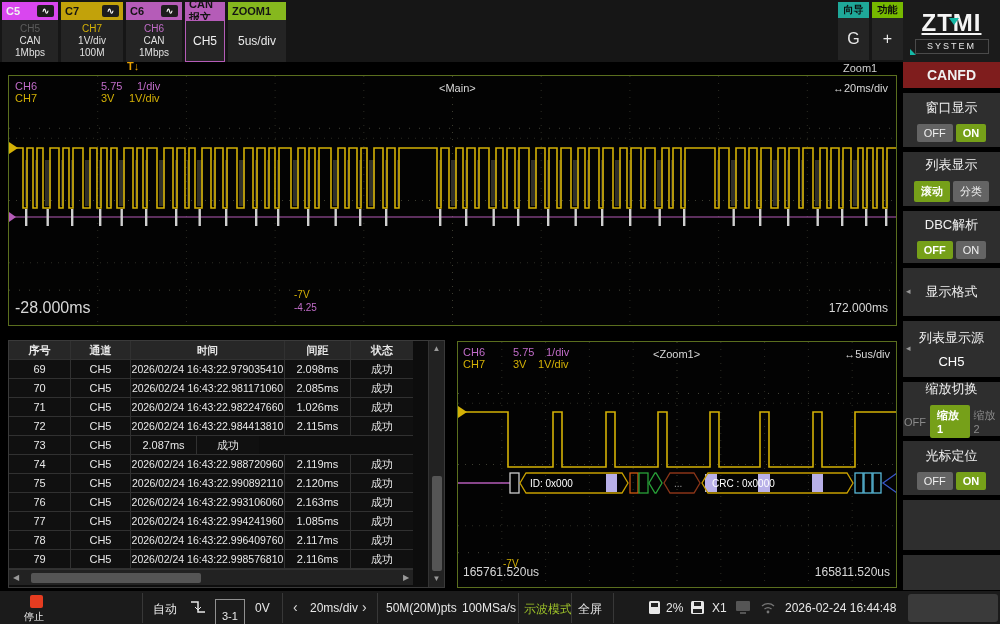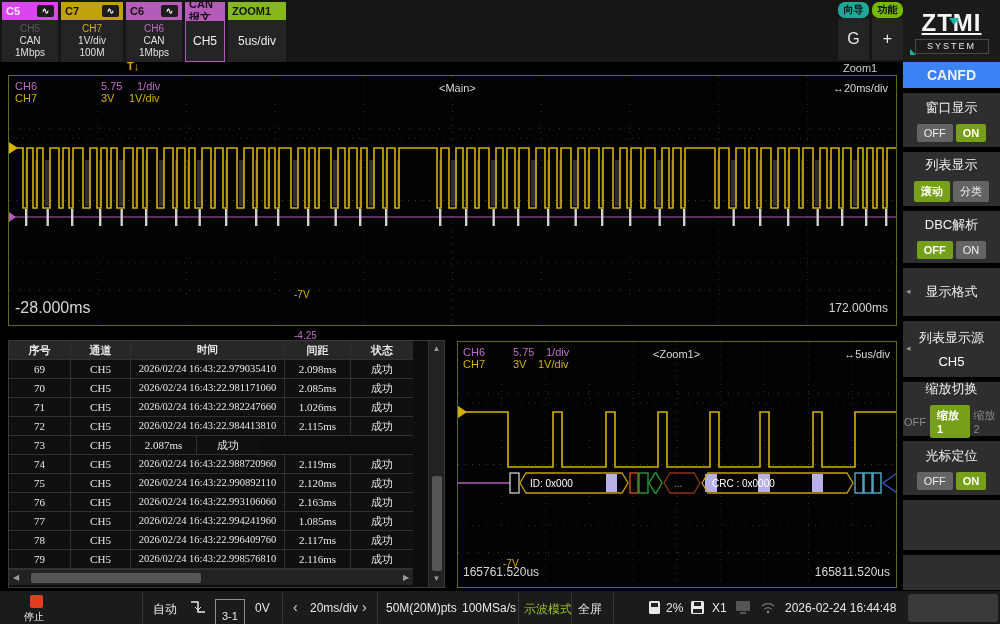--- a/index.html
+++ b/index.html
@@ -14,21 +14,21 @@
   .tab-head { height:18px; display:flex; align-items:center; justify-content:space-between;
               padding:0 4px; font-size:11px; font-weight:bold; }
   .tab-badge { width:17px; height:12px; background:#1d1d1d; border-radius:2px; color:#fff;
                font-size:9px; line-height:12px; text-align:center; }
   .tab-body { height:42px; background:#242424; display:flex; flex-direction:column;
               align-items:center; justify-content:center; font-size:10px; line-height:12px; color:#e0e0e0; }
   .tab-body.center { font-size:12px; }
   .tab-body.selected { border:1px solid #b55cb8; }
   #wizard-group { position:absolute; left:838px; top:2px; display:flex; gap:3px; }
   .mini-btn { width:31px; display:flex; flex-direction:column; }
-  .mini-head { height:16px; font-size:10px; color:#0c0c0c; text-align:center; line-height:16px; font-weight:bold;border-radius:7px;}
+  .mini-head { height:16px; font-size:10px; color:#0c0c0c; text-align:center; line-height:16px; font-weight:bold;}
   .mini-body { height:42px; background:#242424; color:#e8e8e8; display:flex; align-items:center;
                justify-content:center; font-size:16px; }
   #logo-area { position:absolute; left:903px; top:0; width:97px; height:62px; background:#1b1b1b;
                display:flex; flex-direction:column; align-items:center; justify-content:center; }
   #logo-brand { color:#f5f5f5; font-size:24px; font-weight:bold; letter-spacing:1px; position:relative;text-decoration:underline; }
   #logo-tri { position:absolute; left:27px; top:9px; width:0; height:0;
               border-left:5px solid transparent; border-right:5px solid transparent; border-top:7px solid #14b8a6; }
   #logo-sub { margin-top:2px; width:74px; height:15px; border:1px solid #4a4a4a; color:#e8e8e8;
               font-size:9px; letter-spacing:2px; text-align:center; line-height:13px; position:relative; }
   #logo-corner { position:absolute; left:-6px; bottom:-2px; width:0; height:0;
@@ -44,35 +44,35 @@
   #zoom-tag { position:absolute; left:843px; top:62px; font-size:11px; color:#d0d0d0; }
   #t-marker { position:absolute; left:127px; top:60px; font-size:11px; font-weight:bold; color:#e8a000; }
 
   
   #msg-table { position:absolute; left:8px; top:340px; width:437px; height:248px; background:#0d0d0d;
                border:1px solid #3a3a3a; display:flex; }
   #tbl-main { width:404px; display:flex; flex-direction:column; }
   .trow { display:flex; height:19px; border-bottom:1px solid #313131; }
   .trow.head { background:#272727; font-weight:bold; height:19px; }
   .tcell { font-size:11px; color:#e8e8e8; text-align:center; line-height:18px; border-right:1px solid #313131;
-           overflow:hidden; white-space:nowrap;font-family:Liberation Serif, serif; }
+           overflow:hidden; white-space:nowrap; }
   .trow:not(.head) .tcell { background:#101010; }
   .tc0{width:62px;} .tc1{width:60px;} .tc2{width:154px; font-size:10.5px;} .tc3{width:66px;} .tc4{width:62px; border-right:none;}
   #hscroll { height:16px; background:#222; border-top:1px solid #333; display:flex; align-items:center; }
   .scr-arrow { width:14px; height:16px; color:#999; font-size:8px; text-align:center; line-height:16px; }
   #hthumb { position:relative; left:8px; width:170px; height:10px; background:#555; border-radius:2px; }
   #vscroll { width:16px; margin-left:15px; background:#222; border-left:1px solid #333; display:flex;
              flex-direction:column; align-items:center; }
   #vthumb { width:10px; height:95px; background:#555; border-radius:2px; margin-top:auto; }
 
   
   #sidebar { position:absolute; left:903px; top:62px; width:97px; height:562px; background:#000;
              display:flex; flex-direction:column; gap:5px; }
   #side-title { height:26px; color:#f0f0f0; font-size:14px; font-weight:bold; text-align:center;
-                line-height:26px; background:#3b82f6; }
+                line-height:26px; background:#7f1d1d; }
   .side-sec { background:#2e2e2e; position:relative; display:flex; flex-direction:column;
               align-items:center; justify-content:center; gap:7px; }
   .side-label { color:#f0f0f0; font-size:13px; }
   .side-value { color:#fff; font-size:13px; }
   .opt-row { display:flex; gap:3px; align-items:center; }
   .opt { font-size:11px; padding:3px 7px; border-radius:2px; background:#646464; color:#f0f0f0; }
   .opt.active { background:#76a019; color:#fff; font-weight:bold; }
   .opt.plain { background:none; color:#8a8a8a; padding:3px 1px; }
   .expand-arrow { position:absolute; left:3px; top:50%; margin-top:-6px; color:#999; font-size:9px; }
 
@@ -284,21 +284,21 @@
     <div class="plabel c-mag" style="left:6px;top:4px;">CH6</div>
     <div class="plabel c-mag" style="left:92px;top:4px;">5.75</div>
     <div class="plabel c-mag" style="left:128px;top:4px;">1/div</div>
     <div class="plabel c-yel" style="left:6px;top:16px;">CH7</div>
     <div class="plabel c-yel" style="left:92px;top:16px;">3V</div>
     <div class="plabel c-yel" style="left:120px;top:16px;">1V/div</div>
     <div class="plabel c-wht" style="left:430px;top:6px;">&lt;Main&gt;</div>
     <div class="plabel c-wht" style="right:8px;top:6px;">↔20ms/div</div>
     <div class="plabel c-wht" style="left:6px;top:226px;font-size:16px;">-28.000ms</div>
     <div class="plabel c-yel" style="left:285px;top:213px;font-size:10px;">-7V</div>
-    <div class="plabel c-mag" style="left:285px;top:226px;font-size:10px;margin-top:28px;">-4.25</div>
+    <div class="plabel c-mag" style="left:285px;top:226px;font-size:10px;">-4.25</div>
     <div class="plabel c-wht" style="right:8px;top:226px;font-size:12px;">172.000ms</div>
   </div>
 
   <div id="msg-table">
     <div id="tbl-main">
         <div class="trow head">
           <div class="tcell tc0">序号</div>
           <div class="tcell tc1">通道</div>
           <div class="tcell tc2">时间</div>
           <div class="tcell tc3">间距</div>

